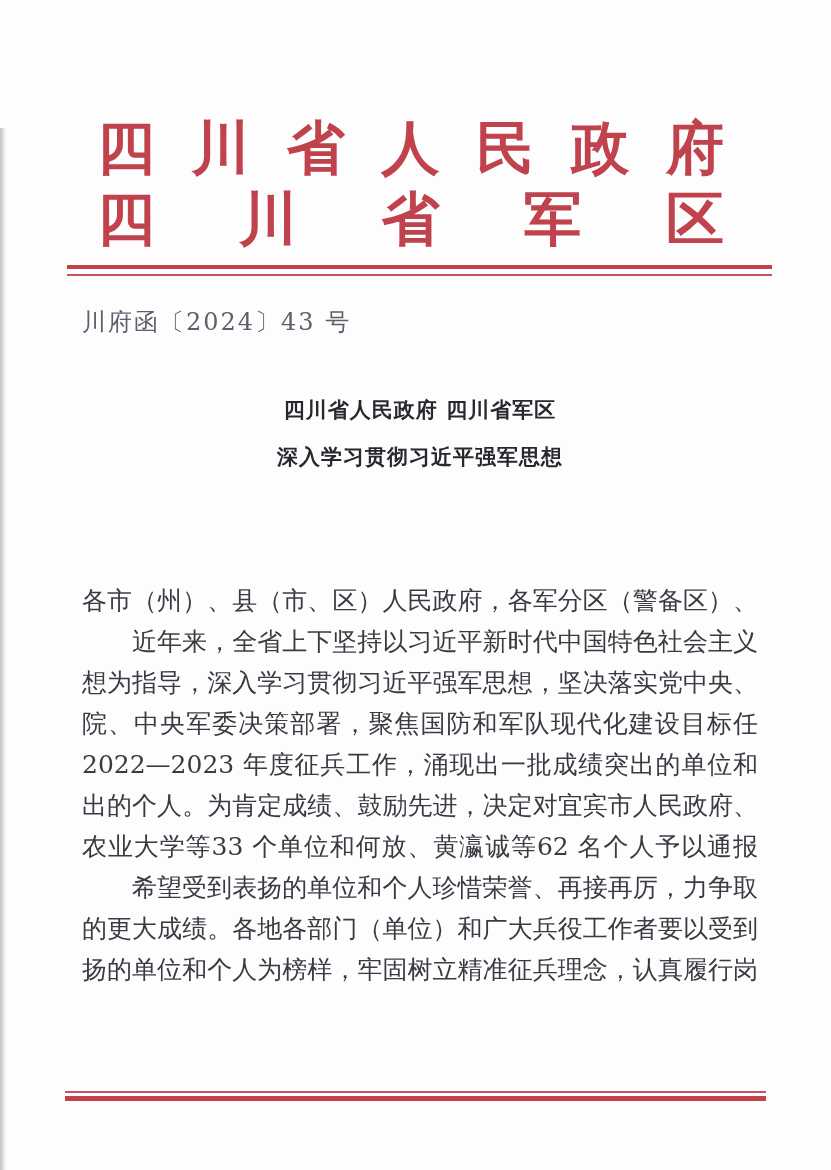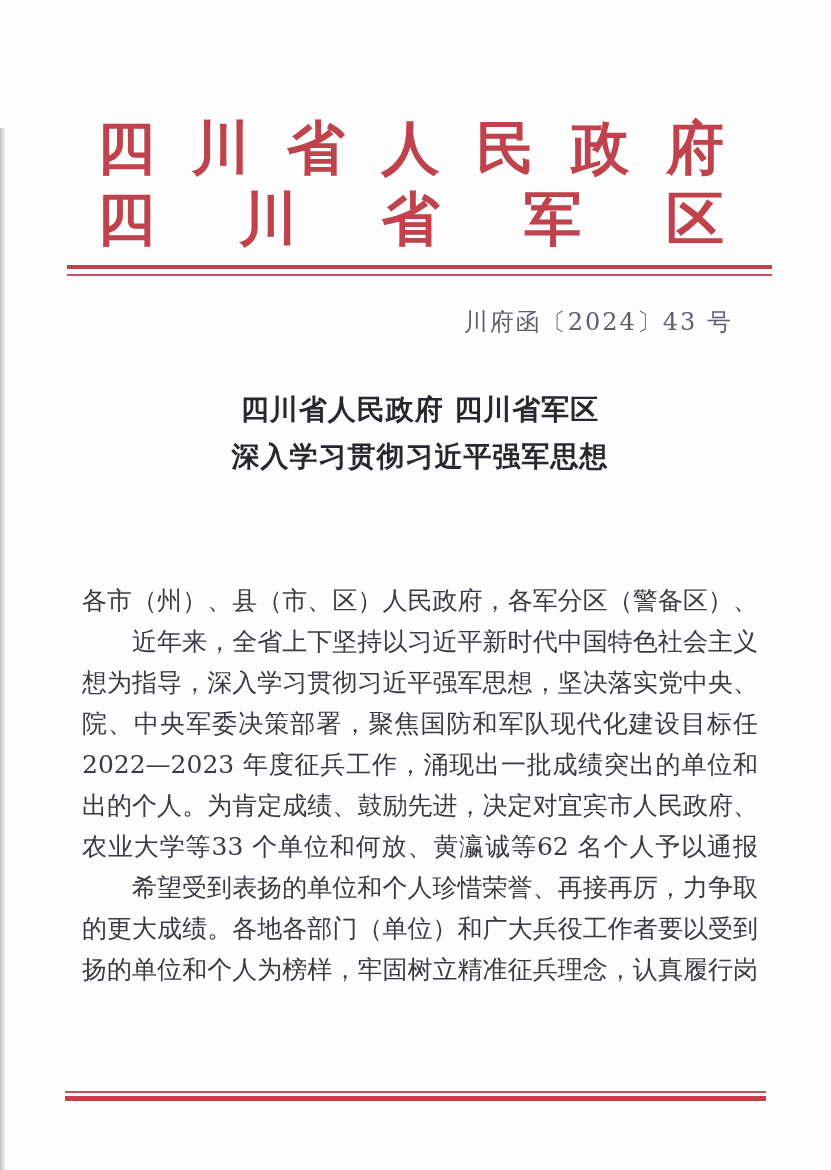--- a/index.html
+++ b/index.html
@@ -30,26 +30,26 @@
   .rule-top .bar-thick{height:4px;background:#c2414b;}
   .rule-top .bar-gap{height:5px;}
   .rule-top .bar-thin{height:2px;background:#c8515b;}
   .rule-bottom{top:1091px;left:65px;width:701px;}
   .rule-bottom .bar-thin{height:2px;background:#c8515b;}
   .rule-bottom .bar-gap{height:3px;}
   .rule-bottom .bar-thick{height:5px;background:#c2414b;}
   
   .doc-number{
     position:absolute;left:82px;top:306px;width:651px;
-    text-align:right;font-size:24px;letter-spacing:2px;color:#5e5e6c;
+    text-align:left;font-size:24px;letter-spacing:2px;color:#5e5e6c;
   }
   
   .doc-title{
     position:absolute;left:82px;top:386px;width:676px;
-    text-align:center;font-size:28px;font-weight:700;
+    text-align:center;font-size:21px;font-weight:700;
     line-height:47px;color:#27272e;letter-spacing:1px;
   }
   
   .body-text{
     position:absolute;left:82px;top:580px;width:676px;
     font-size:25px;color:#3a3a42;
   }
   .body-text p{
     margin:0;height:41px;line-height:41px;
     text-align:justify;overflow:hidden;

